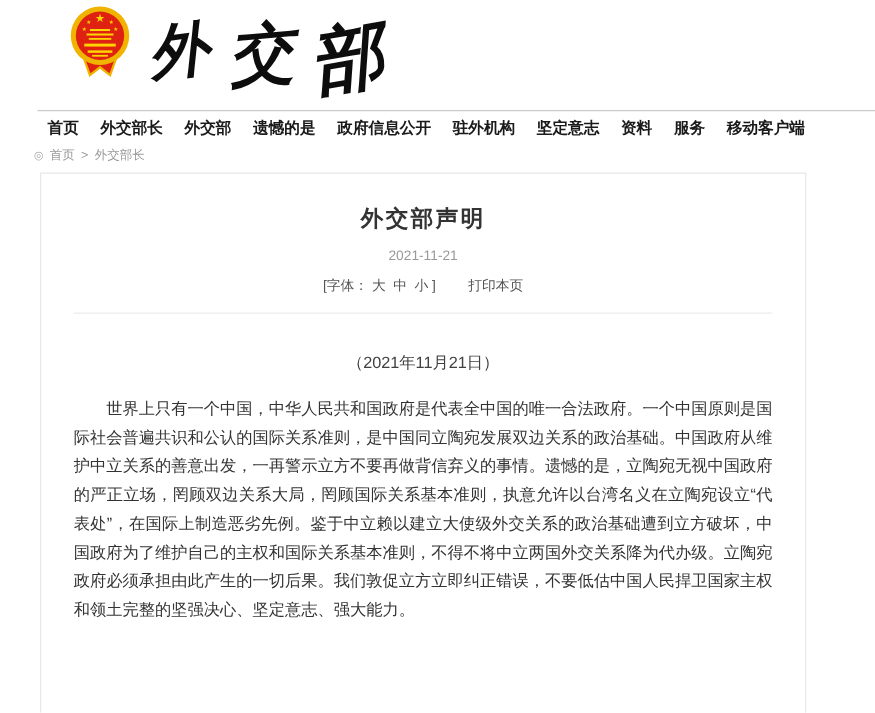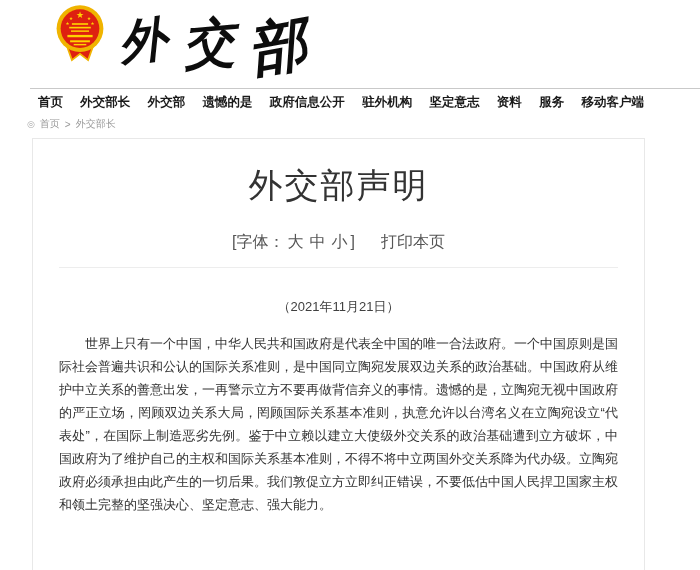--- a/index.html
+++ b/index.html
@@ -43,30 +43,30 @@
   
   .article{
     position:absolute; left:32px; top:138px;
     width:613px; height:470px;
     border:1px solid #e8e8e8;
     background:#fff;
     padding:0 26px;
   }
   .a-title{
     margin-top:24px; text-align:center;
-    font-size:34px; font-weight:400; color:#333;
+    font-size:18px; font-weight:700; color:#333;
     letter-spacing:2px;
   }
   .a-date{
     margin-top:11px; text-align:center;
     font-size:11px; color:#999;
   }
   .a-tools{
     margin-top:10px; text-align:center;
-    font-size:16px; color:#555;
+    font-size:11px; color:#555;
   }
   .size-link{ margin:0 3px; cursor:pointer; color:#555; }
   .print-link{ margin-left:26px; cursor:pointer; color:#555; }
   .a-sep{ border:none; border-top:1px solid #ededed; margin:14px 0 0 0; }
   .a-dateline{
     margin-top:30px; text-align:center;
     font-size:13px; color:#404040;
   }
   .a-body{ margin-top:16px; }
   .a-body p{
@@ -123,20 +123,21 @@
 
 <div class="breadcrumb">
   <span class="bc-icon">◎</span>
   <a class="crumb">首页</a>
   <span>&gt;</span>
   <a class="crumb">外交部长</a>
 </div>
 
 <div class="article">
   <h1 class="a-title">外交部声明</h1>
+  <div class="a-date">2021-11-21</div>
 
   <div class="a-tools">
     <span>[字体：</span><span class="size-link">大</span><span class="size-link">中</span><span class="size-link">小</span><span>]</span><span class="print-link">打印本页</span>
   </div>
 
   <hr class="a-sep">
 
   <div class="a-dateline">（2021年11月21日）</div>
 
   <div class="a-body">

